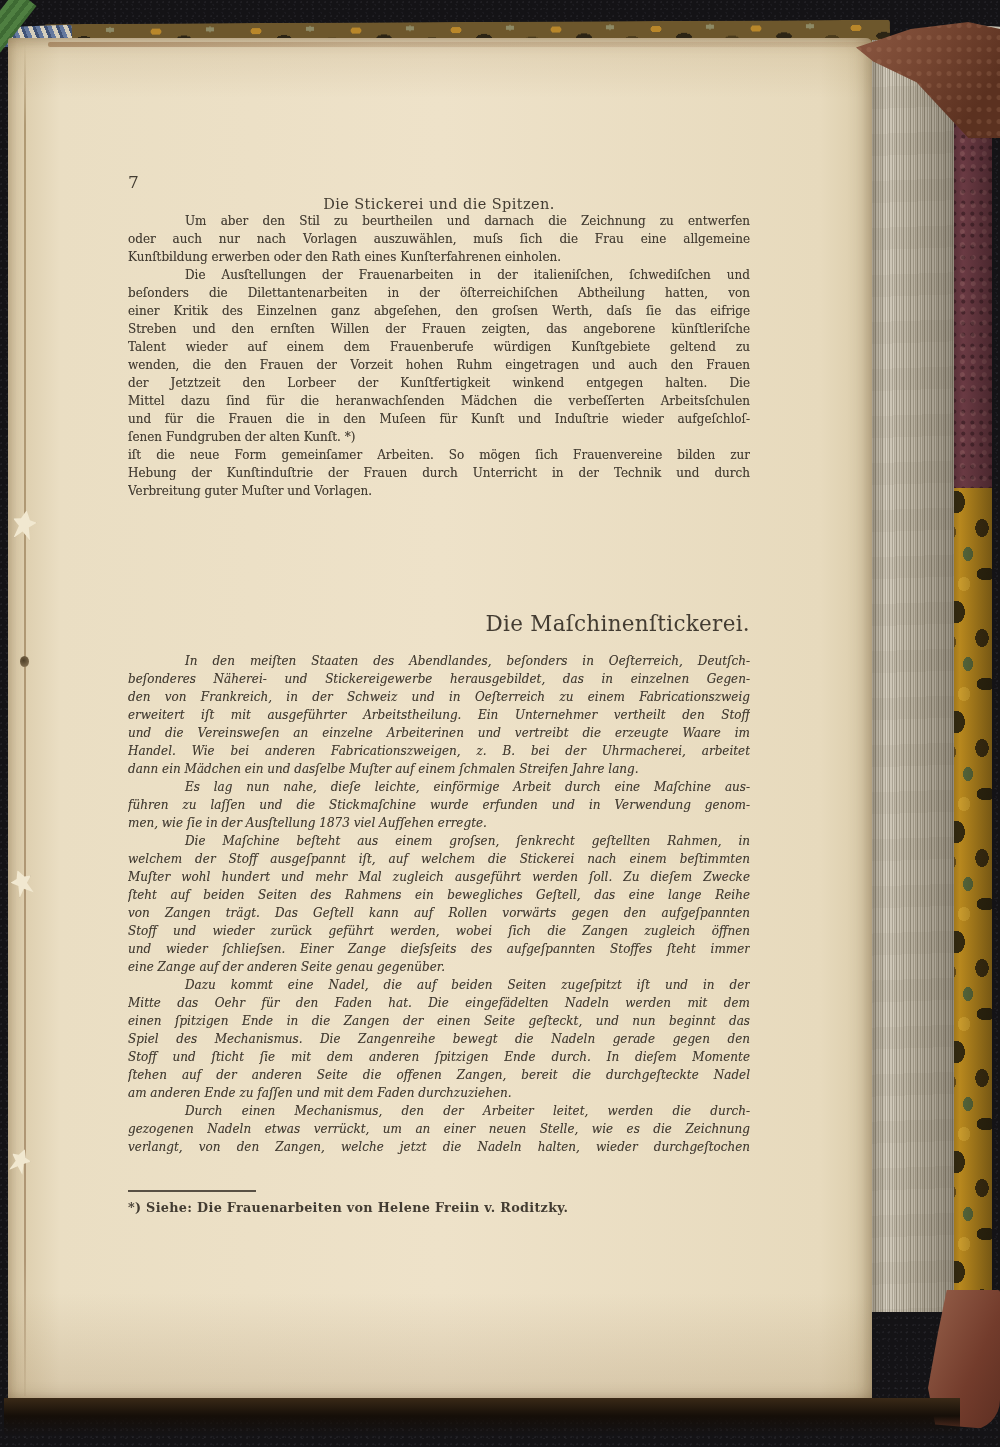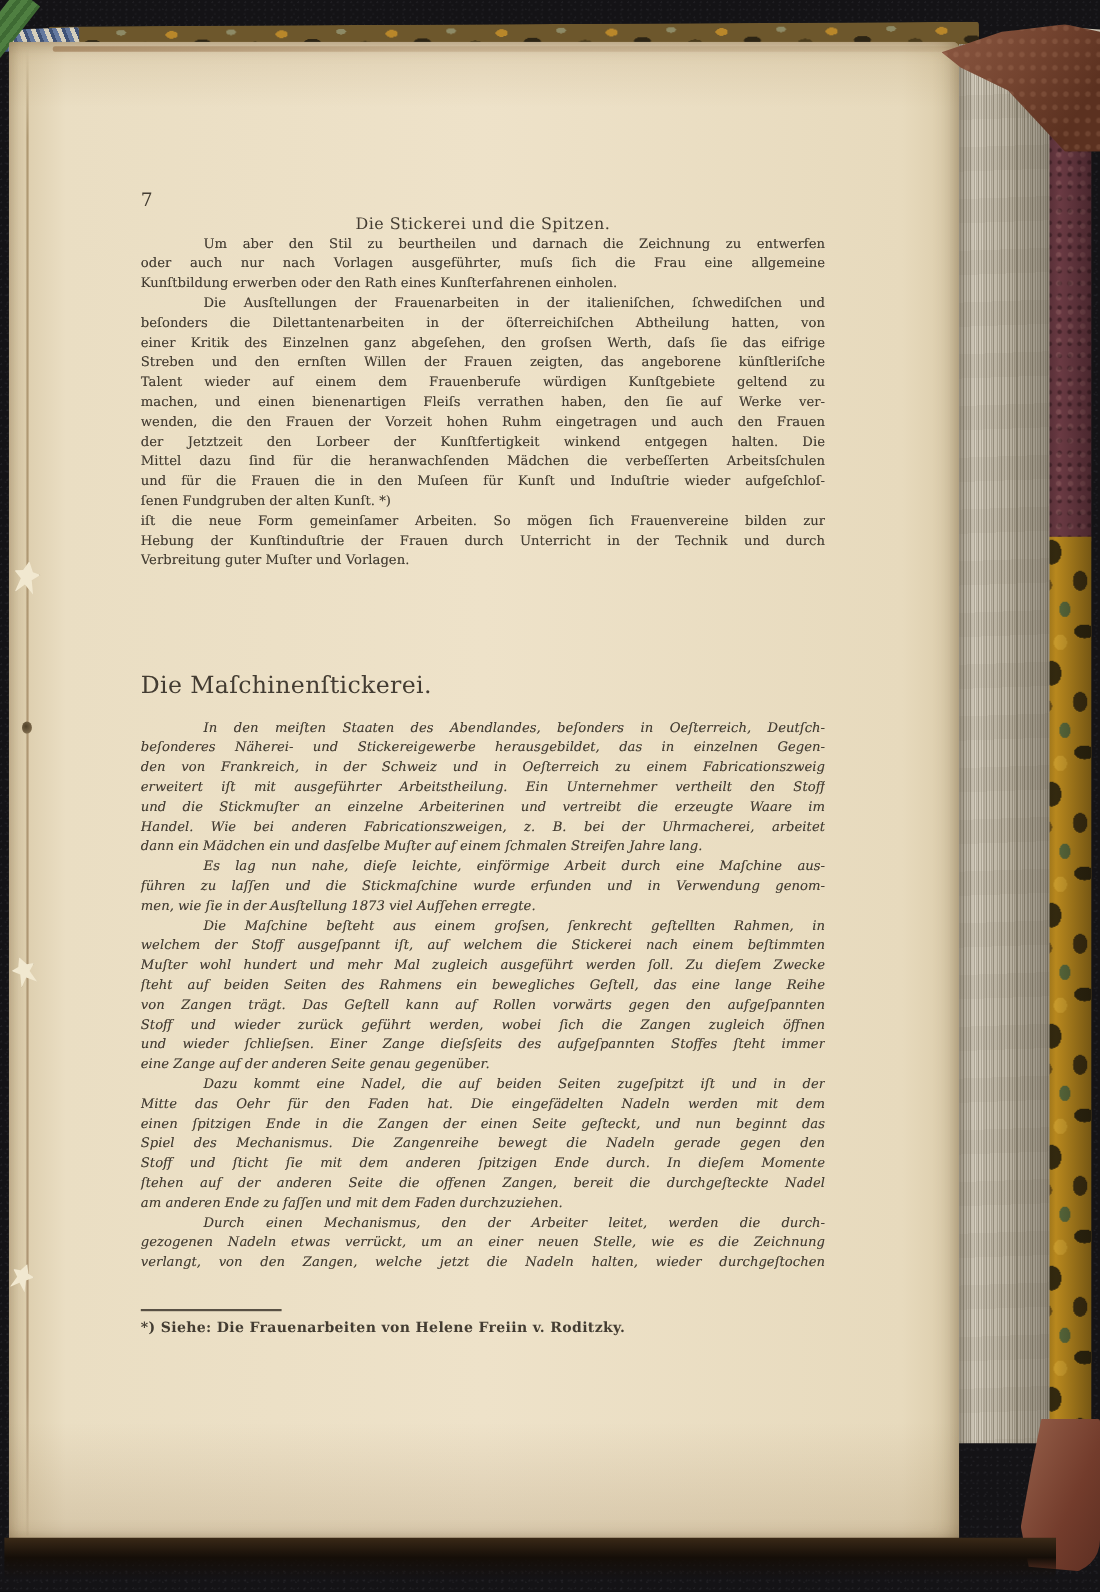--- a/index.html
+++ b/index.html
@@ -81,21 +81,21 @@
     background:repeating-linear-gradient(90deg,#4f7f41 0 5px,#3e6a33 5px 9px);}
 
   
   .content{left:128px;top:0;width:622px;color:#433c32;}
   .content .abs{left:0;}
   .running-header{top:176px;width:100%;text-align:center;font-size:14.5px;letter-spacing:.4px;margin-top:20px;}
   .pagenum{top:172px;right:6px;left:auto;font-size:17px;}
   .textblock{width:100%;}
   #block1{top:212px;}
   #block2{top:652px;font-style:italic;}
-  .section-heading{top:611px;width:100%;text-align:left;font-size:21.5px;letter-spacing:.3px;}
+  .section-heading{top:611px;width:100%;text-align:right;font-size:21.5px;letter-spacing:.3px;}
   .line{font-size:12px;height:18px;line-height:18px;text-align:justify;text-align-last:justify;overflow:hidden;
     text-shadow:0 0 .4px rgba(66,60,51,.45);}
   .line.first{padding-left:57px;}
   .line.endline{text-align-last:left;}
   .footrule{top:1190px;left:0;width:128px;height:1.6px;background:#585044;}
   .footnote{top:1200px;left:58px;font-size:12.8px;letter-spacing:.3px;font-weight:bold;}
 </style>
 </head>
 <body>
 
@@ -116,30 +116,29 @@
   <div class="abs stitch" style="left:10px;top:868px;transform:rotate(-18deg) scale(.9);"></div>
   <div class="abs stitch" style="left:8px;top:1146px;transform:rotate(24deg) scale(.85);"></div>
 
   <div class="abs content">
     <div class="abs running-header">Die Stickerei und die Spitzen.</div>
     <div class="abs pagenum">7</div>
 
     <div class="abs textblock" id="block1">
         <div class="para">
           <div class="line first">Um aber den Stil zu beurtheilen und darnach die Zeichnung zu entwerfen</div>
-          <div class="line">oder auch nur nach Vorlagen ausgeführter, muſs ſich die Frau eine allgemeine</div>
+          <div class="line">oder auch nur nach Vorlagen auszuwählen, muſs ſich die Frau eine allgemeine</div>
           <div class="line endline">Kunſtbildung erwerben oder den Rath eines Kunſterfahrenen einholen.</div>
         </div>
         <div class="para">
           <div class="line first">Die Ausſtellungen der Frauenarbeiten in der italieniſchen, ſchwediſchen und</div>
           <div class="line">beſonders die Dilettantenarbeiten in der öſterreichiſchen Abtheilung hatten, von</div>
           <div class="line">einer Kritik des Einzelnen ganz abgeſehen, den groſsen Werth, daſs ſie das eifrige</div>
           <div class="line">Streben und den ernſten Willen der Frauen zeigten, das angeborene künſtleriſche</div>
           <div class="line">Talent wieder auf einem dem Frauenberufe würdigen Kunſtgebiete geltend zu</div>
-          <div class="line">machen, und einen bienenartigen Fleiſs verrathen haben, den ſie auf Werke ver-</div>
           <div class="line">wenden, die den Frauen der Vorzeit hohen Ruhm eingetragen und auch den Frauen</div>
           <div class="line">der Jetztzeit den Lorbeer der Kunſtfertigkeit winkend entgegen halten. Die</div>
           <div class="line">Mittel dazu ſind für die heranwachſenden Mädchen die verbeſſerten Arbeitsſchulen</div>
           <div class="line">und für die Frauen die in den Muſeen für Kunſt und Induſtrie wieder aufgeſchloſ-</div>
           <div class="line endline">ſenen Fundgruben der alten Kunſt. *)</div>
         </div>
         <div class="para">
           <div class="line">iſt die neue Form gemeinſamer Arbeiten. So mögen ſich Frauenvereine bilden zur</div>
           <div class="line">Hebung der Kunſtinduſtrie der Frauen durch Unterricht in der Technik und durch</div>
           <div class="line endline">Verbreitung guter Muſter und Vorlagen.</div>
@@ -147,21 +146,21 @@
       </div>
 
     <div class="abs section-heading">Die Maſchinenſtickerei.</div>
 
     <div class="abs textblock" id="block2">
         <div class="para">
           <div class="line first">In den meiſten Staaten des Abendlandes, beſonders in Oeſterreich, Deutſch-</div>
           <div class="line">beſonderes Näherei- und Stickereigewerbe herausgebildet, das in einzelnen Gegen-</div>
           <div class="line">den von Frankreich, in der Schweiz und in Oeſterreich zu einem Fabricationszweig</div>
           <div class="line">erweitert iſt mit ausgeführter Arbeitstheilung. Ein Unternehmer vertheilt den Stoff</div>
-          <div class="line">und die Stickmuſter an einzelne Arbeiterinen und vertreibt die erzeugte Waare im</div>
+          <div class="line">und die Vereinsweſen an einzelne Arbeiterinen und vertreibt die erzeugte Waare im</div>
           <div class="line">Handel. Wie bei anderen Fabricationszweigen, z. B. bei der Uhrmacherei, arbeitet</div>
           <div class="line endline">dann ein Mädchen ein und dasſelbe Muſter auf einem ſchmalen Streifen Jahre lang.</div>
         </div>
         <div class="para">
           <div class="line first">Es lag nun nahe, dieſe leichte, einförmige Arbeit durch eine Maſchine aus-</div>
           <div class="line">führen zu laſſen und die Stickmaſchine wurde erfunden und in Verwendung genom-</div>
           <div class="line endline">men, wie ſie in der Ausſtellung 1873 viel Aufſehen erregte.</div>
         </div>
         <div class="para">
           <div class="line first">Die Maſchine beſteht aus einem groſsen, ſenkrecht geſtellten Rahmen, in</div>

